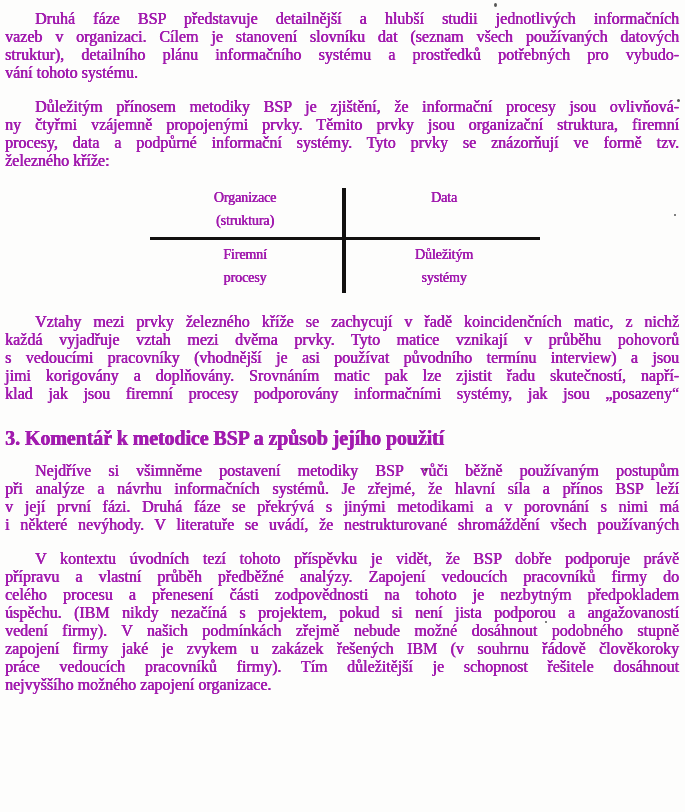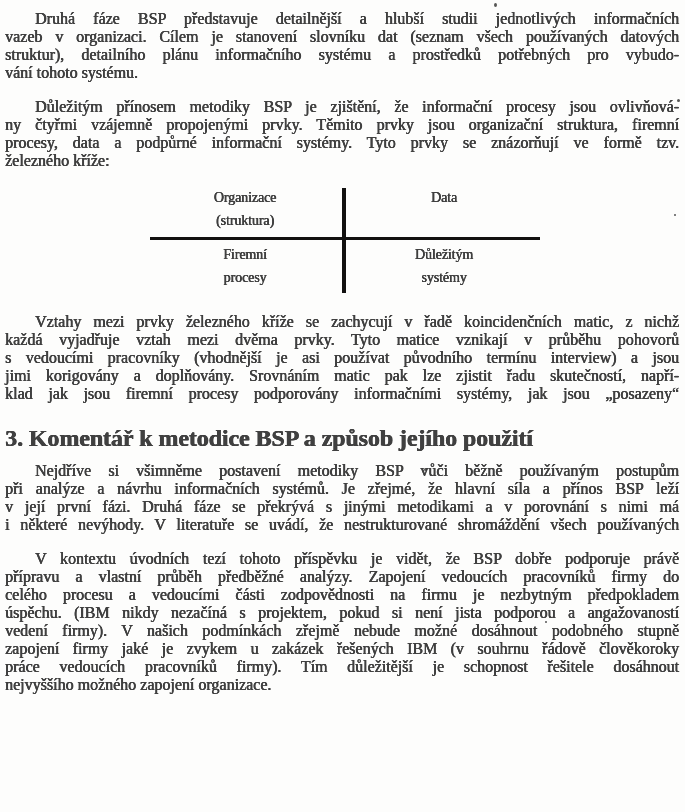--- a/index.html
+++ b/index.html
@@ -8,41 +8,41 @@
     background: #ffffff;
   }
   .page {
     position: relative;
     width: 685px;
     height: 812px;
     margin: 0;
     background: #fdfdfc;
     overflow: hidden;
     font-family: "Liberation Serif", "DejaVu Serif", serif;
-    color: #404040;
+    color: #a21caf;
     box-sizing: border-box;
     padding: 10px 6px 12px 5px;
     text-shadow: 0.45px 0 0 currentColor, 0 0.2px 0 currentColor; 
   }
   .para {
     margin: 0;
     font-size: 16px;
     line-height: 22px;
     letter-spacing: -0.12px;
   }
   .ln {
     text-align: justify;
     text-align-last: justify;
     white-space: normal;
   }
   .ln.ind { text-indent: 30px; }
   .ln.last { text-align-last: left; }
   .heading {
     margin: 22px 0 11px 0;
-    font-size: 24px;
+    font-size: 20px;
     line-height: 26px;
     font-weight: 700;
     letter-spacing: -0.1px;
     text-shadow: 0.6px 0 0 currentColor, 0 0.25px 0 currentColor;
   }
   .p4 { margin-top: 0; }
   .p5 { margin-top: 9px; }
   
   .diagram {
     position: relative;
@@ -142,21 +142,21 @@
     <div class="ln ind">Nejdříve si všimněme postavení metodiky BSP vůči běžně používaným postupům</div>
     <div class="ln">při analýze a návrhu informačních systémů. Je zřejmé, že hlavní síla a přínos BSP leží</div>
     <div class="ln">v její první fázi. Druhá fáze se překrývá s jinými metodikami a v porovnání s nimi má</div>
     <div class="ln">i některé nevýhody. V literatuře se uvádí, že nestrukturované shromáždění všech používaných</div>
   <p></p>
 
   <p class="para p5">
     </p>
     <div class="ln ind">V kontextu úvodních tezí tohoto příspěvku je vidět, že BSP dobře podporuje právě</div>
     <div class="ln">přípravu a vlastní průběh předběžné analýzy. Zapojení vedoucích pracovníků firmy do</div>
-    <div class="ln">celého procesu a vedoucími části zodpovědnosti na firmu je nezbytným předpokladem</div>
+    <div class="ln">celého procesu a přenesení části zodpovědnosti na tohoto je nezbytným předpokladem</div>
     <div class="ln">úspěchu. (IBM nikdy nezačíná s projektem, pokud si není jista podporou a angažovaností</div>
     <div class="ln">vedení firmy). V našich podmínkách zřejmě nebude možné dosáhnout podobného stupně</div>
     <div class="ln">zapojení firmy jaké je zvykem u zakázek řešených IBM (v souhrnu řádově člověkoroky</div>
     <div class="ln">práce vedoucích pracovníků firmy). Tím důležitější je schopnost řešitele dosáhnout</div>
     <div class="ln last">nejvyššího možného zapojení organizace.</div>
   <p></p>
 
   <div class="speck s1"></div>
   <div class="speck s2"></div>
   <div class="speck s3"></div>

